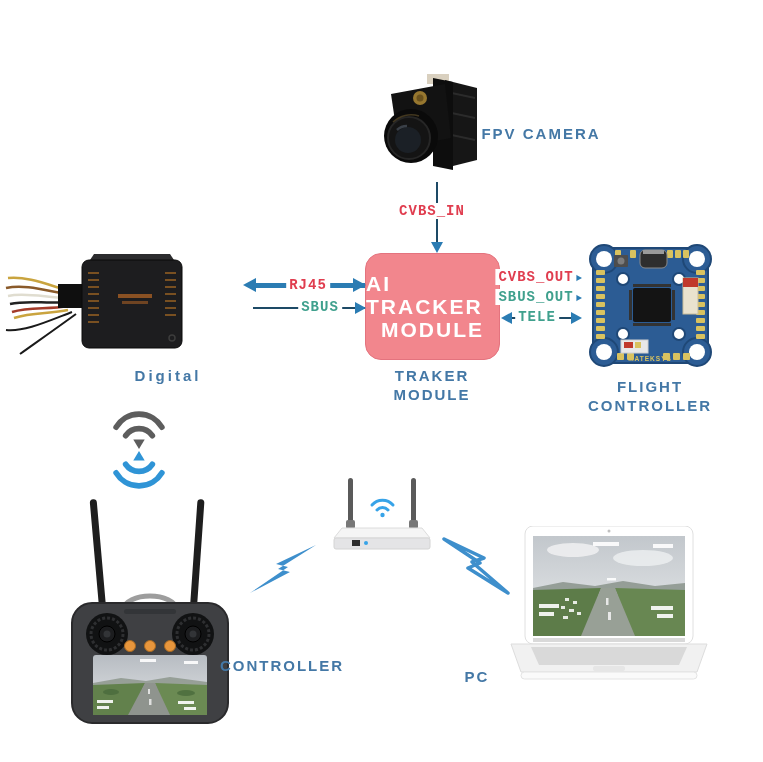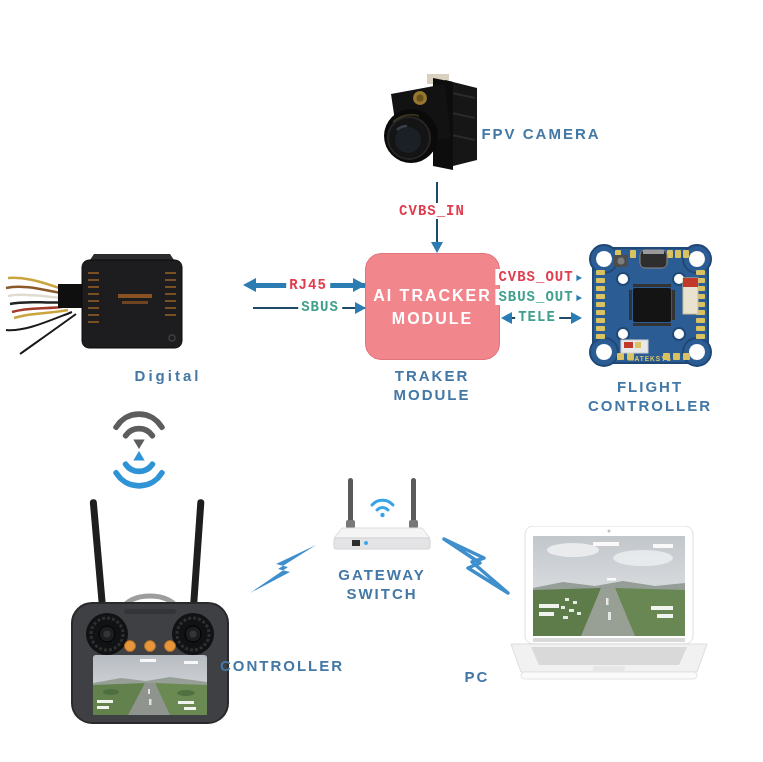--- a/index.html
+++ b/index.html
@@ -18,21 +18,21 @@
   .ah{position:absolute;width:0;height:0;border-style:solid;border-color:transparent;z-index:2;}
   .ah.r{border-width:6px 0 6px 11px;border-left-color:#2B7CB3;}
   .ah.l{border-width:6px 11px 6px 0;border-right-color:#2B7CB3;}
   .ah.d{border-width:11px 6px 0 6px;border-top-color:#2B7CB3;}
   .ahb{position:absolute;width:0;height:0;border-style:solid;border-color:transparent;z-index:2;}
   .ahb.r{border-width:7px 0 7px 13px;border-left-color:#2B7CB3;}
   .ahb.l{border-width:7px 13px 7px 0;border-right-color:#2B7CB3;}
   #module-box{position:absolute;left:365px;top:253px;width:133px;height:105px;border-radius:16px;
        background:#F2868D;border:1px solid #E4737E;z-index:2;display:flex;flex-direction:column;
        justify-content:center;align-items:center;}
-  #module-box div{color:#fff;font-size:16px;font-weight:bold;letter-spacing:2px;line-height:23px;}
+  #module-box div{color:#fff;font-size:21px;font-weight:bold;letter-spacing:2px;line-height:23px;}
 </style>
 </head>
 <body>
 
 <div id="stage">
 
   <svg style="left:375px;top:72px" width="120" height="110" viewBox="0 0 120 110">
     <rect x="52" y="2" width="22" height="10" fill="#d9d0bf"></rect>
     <polygon points="70,8 102,16 102,88 70,96" fill="#161616"></polygon>
     <line x1="72" y1="20" x2="100" y2="26" stroke="#2b2b2b" stroke-width="2"></line>
@@ -265,24 +265,20 @@
     <g>
       <path d="M44 33 A14 14 0 0 1 65 33" stroke="#37A3E8" stroke-width="3" fill="none" stroke-linecap="round"></path>
       <path d="M49 38 A7.5 7.5 0 0 1 60 38" stroke="#37A3E8" stroke-width="3" fill="none" stroke-linecap="round"></path>
       <circle cx="54.5" cy="43" r="2.2" fill="#37A3E8"></circle>
     </g>
     <polygon points="14,56 94,56 102,66 6,66" fill="#F5F5F5" stroke="#DCDCDC"></polygon>
     <rect x="6" y="66" width="96" height="11" rx="2" fill="#E4E4E6" stroke="#D4D4D4"></rect>
     <rect x="24" y="68" width="8" height="6" fill="#2e2e2e"></rect>
     <circle cx="38" cy="71" r="2" fill="#37A3E8"></circle>
   </svg>
-  <div class="lbl" style="left:382px;top:565px">
-    <div>GATEWAY</div>
-    <div>SWITCH</div>
-  </div>
 
   <svg style="left:248px;top:543px" width="70" height="52" viewBox="0 0 70 52">
     <polygon points="68,2 28,21 40,24 2,50 42,29 30,26" fill="#3E8FCC"></polygon>
   </svg>
   <svg style="left:440px;top:535px" width="72" height="62" viewBox="0 0 72 62">
     <polygon points="4,4 44,23 32,27 68,58 28,33 40,28" fill="#ffffff" stroke="#3E8FCC" stroke-width="3.5" stroke-linejoin="round"></polygon>
   </svg>
 
   <svg style="left:503px;top:526px" width="212" height="160" viewBox="0 0 212 160">
     <defs>

